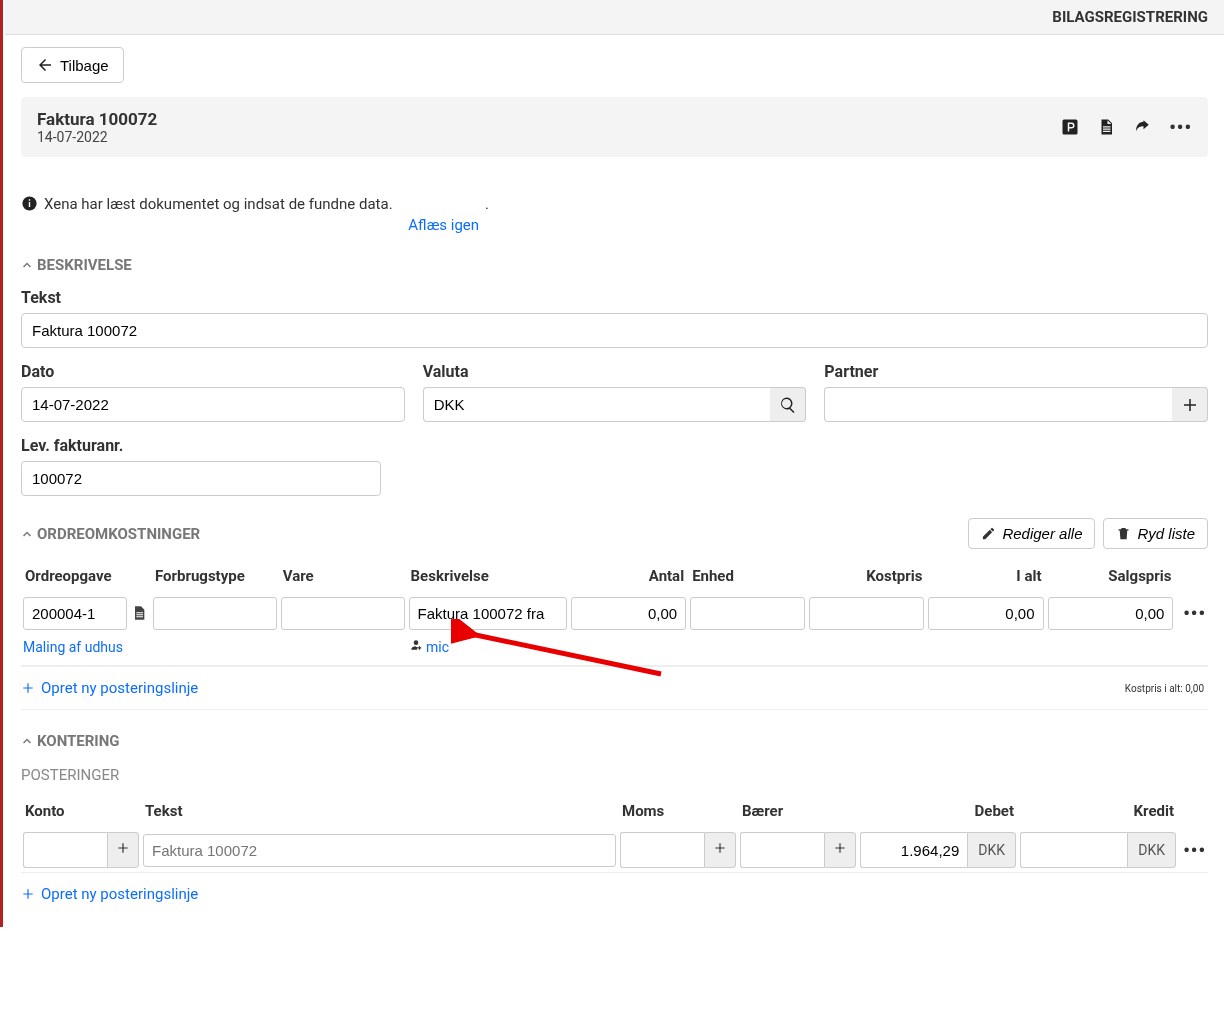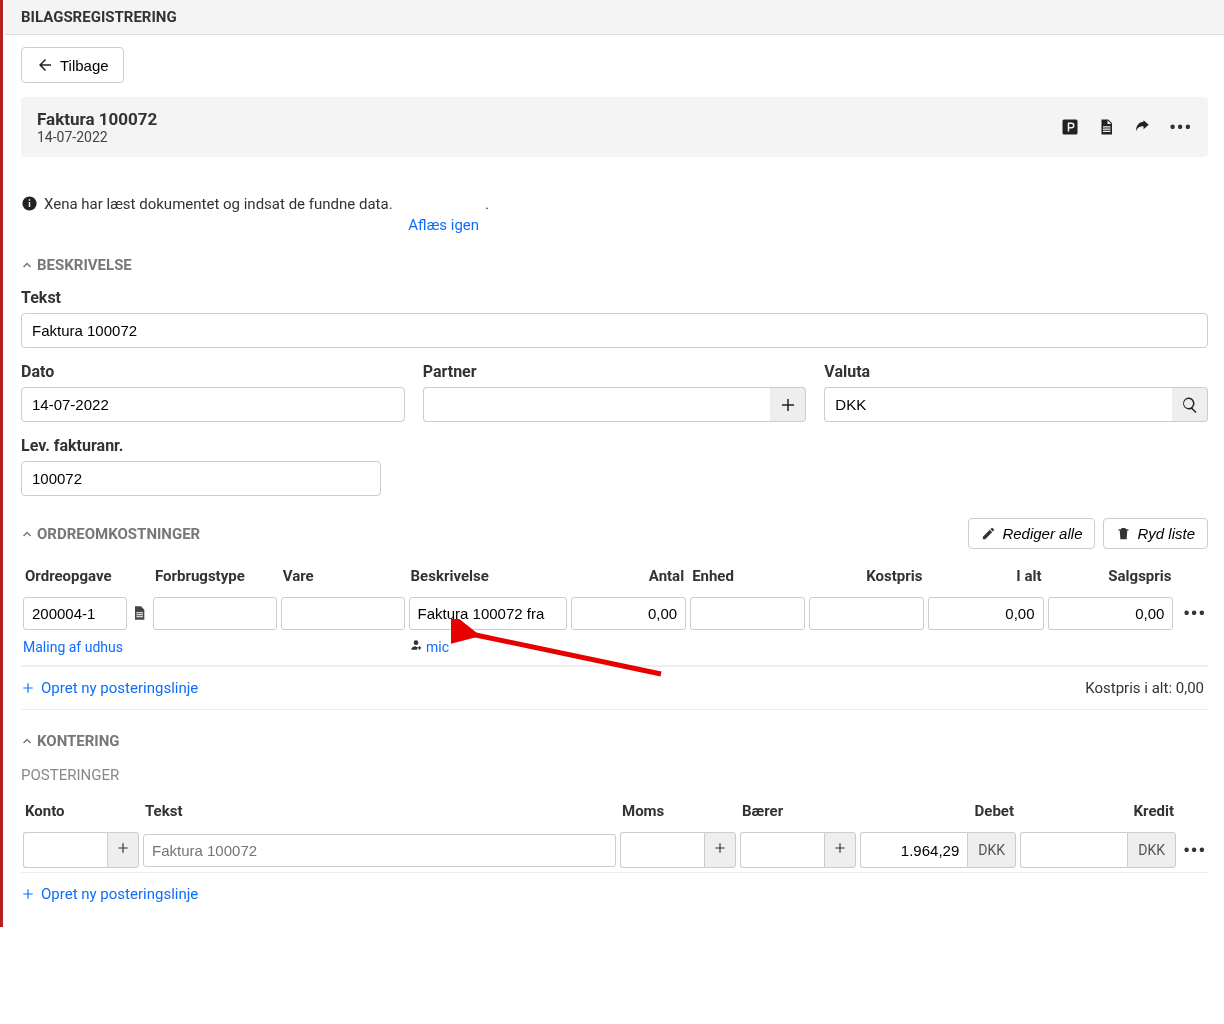--- a/index.html
+++ b/index.html
@@ -12,20 +12,21 @@
   padding-left: 2px;
 }
 .page-header {
   background: #f4f4f4;
   padding: 8px 16px;
   border-bottom: 1px solid #ddd;
   font-weight: 700;
   font-size: 15px;
   text-transform: uppercase;
   color: #333;
+  text-align: right;
 }
 .content { padding: 12px 16px; }
 .btn-back {
   border: 1px solid #ccc;
   background: #fff;
   border-radius: 4px;
   padding: 8px 14px;
   font-weight: 400;
   cursor: pointer;
   display: inline-flex;
@@ -230,40 +231,40 @@
 
   <label class="fld">Tekst</label>
   <input class="fld" value="Faktura 100072" style="">
 
   <div class="row">
     <div class="col">
       <label class="fld">Dato</label>
       <input class="fld" value="14-07-2022" style="">
     </div>
     <div class="col">
+      <label class="fld">Valuta</label>
+      <div class="input-group">
+        <input class="fld" style="border-radius: 4px 0px 0px 4px; border-right: none;" value="DKK">
+        <div class="addon">
+          <span class="icon">
+            <svg viewBox="0 0 24 24">
+                <path d="M10 2a8 8 0 015.3 13.9l5.4 5.4-1.4 1.4-5.4-5.4A8 8 0 1110 2zm0 2a6 6 0 100 12 6 6 0 000-12z"></path>
+              </svg>
+          </span>
+        </div>
+      </div>
+    </div>
+    <div class="col">
       <label class="fld">Partner</label>
       <div class="input-group">
         <input class="fld" style="border-radius: 4px 0px 0px 4px; border-right: none;">
         <div class="addon">
           <span class="icon">
             <svg viewBox="0 0 24 24">
                 <path d="M11 4h2v7h7v2h-7v7h-2v-7H4v-2h7z"></path>
-              </svg>
-          </span>
-        </div>
-      </div>
-    </div>
-    <div class="col">
-      <label class="fld">Valuta</label>
-      <div class="input-group">
-        <input class="fld" style="border-radius: 4px 0px 0px 4px; border-right: none;" value="DKK">
-        <div class="addon">
-          <span class="icon">
-            <svg viewBox="0 0 24 24">
-                <path d="M10 2a8 8 0 015.3 13.9l5.4 5.4-1.4 1.4-5.4-5.4A8 8 0 1110 2zm0 2a6 6 0 100 12 6 6 0 000-12z"></path>
               </svg>
           </span>
         </div>
       </div>
     </div>
   </div>
 
   <div class="col-sm">
     <label class="fld">Lev. fakturanr.</label>
     <input class="fld" value="100072" style="">
@@ -358,21 +359,21 @@
   </svg>
   </div>
 
   <div style="display:flex;justify-content:space-between;align-items:center;border-top:1px solid #eee;border-bottom:1px solid #eee">
     <div class="add-row">
       <svg viewBox="0 0 24 24">
           <path d="M11 4h2v7h7v2h-7v7h-2v-7H4v-2h7z"></path>
         </svg>
       <span>Opret ny posteringslinje</span>
     </div>
-    <div style="padding:12px 4px;font-size:15px">Kostpris i alt: 0,00</div>
+    <div style="padding:12px 4px;font-size:10px">Kostpris i alt: 0,00</div>
   </div>
 
   
   <div class="section-head">
     <svg viewBox="0 0 24 24">
         <path d="M4 15l8-8 8 8-2 2-6-6-6 6z"></path>
       </svg>
     <span>KONTERING</span>
   </div>
   <div class="sub-heading">POSTERINGER</div>

